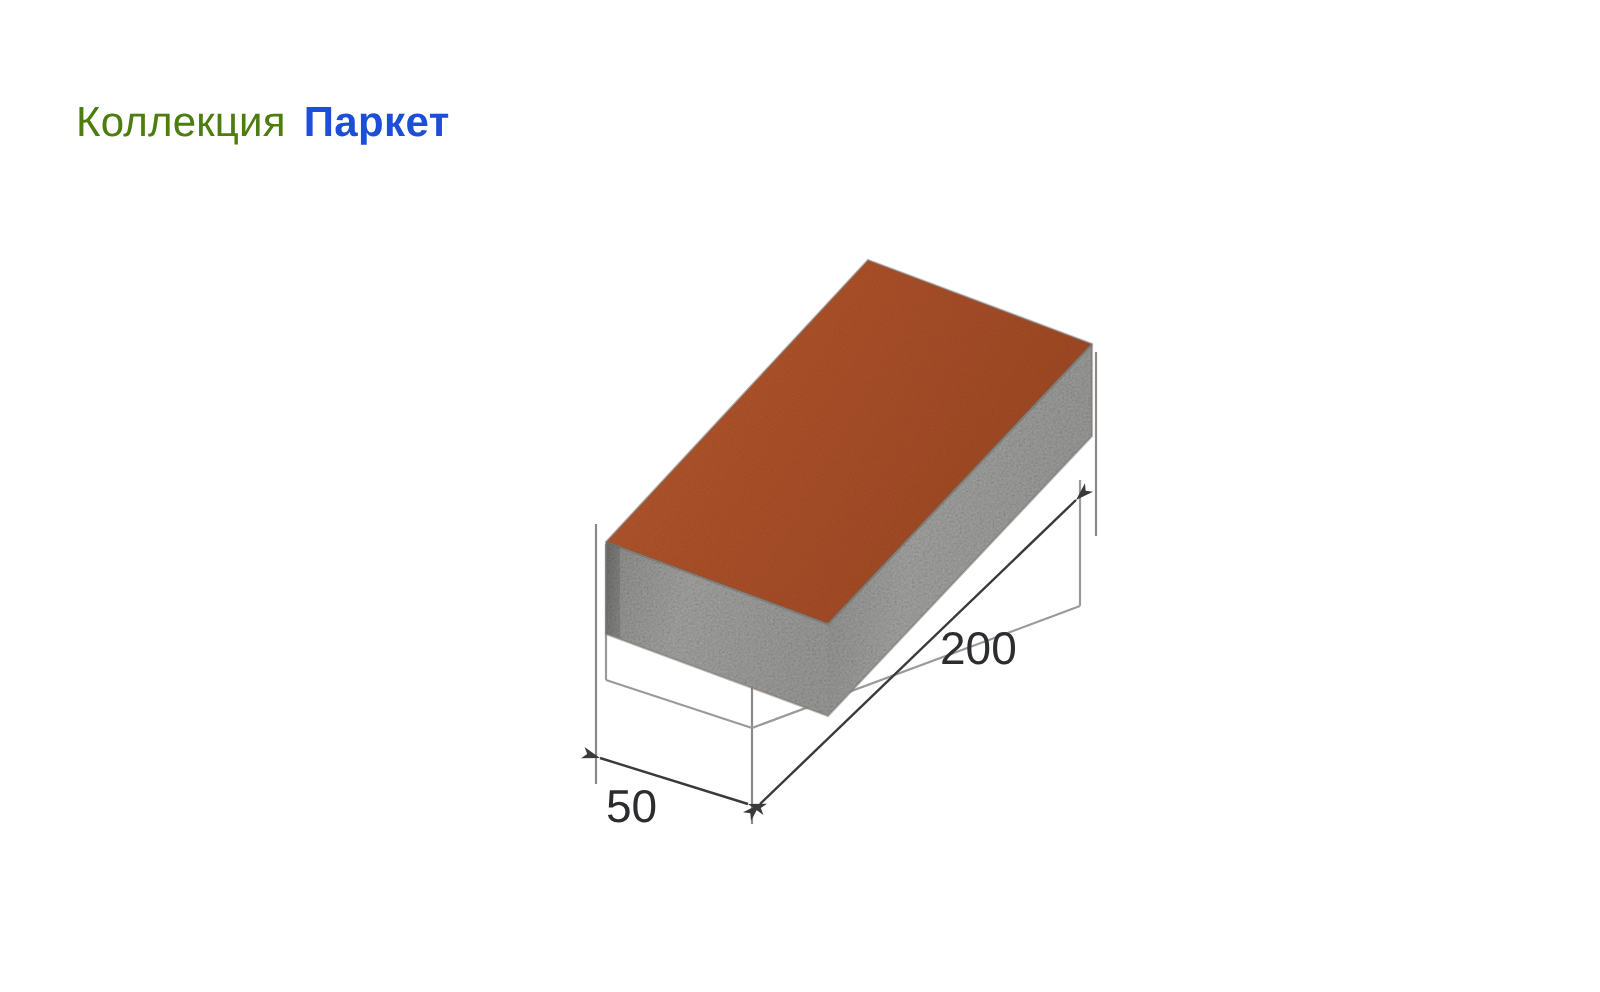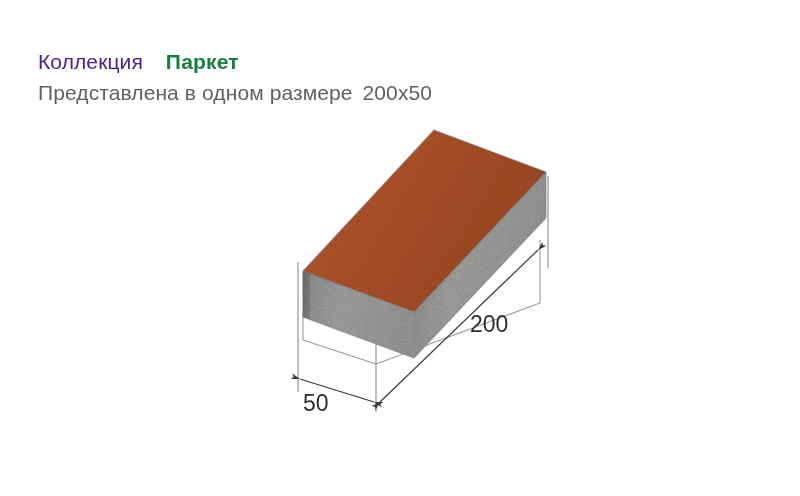--- a/index.html
+++ b/index.html
@@ -29,27 +29,27 @@
     line-height: 1.32;
   }
   .heading-line {
     white-space: nowrap;
   }
   .line-collection {
     font-size: 21px;
     letter-spacing: 0.1px;
   }
   .collection-word {
-    color: #4c1d95;
+    color: #4d7c0f;
     font-weight: 400;
   }
   .collection-name {
-    color: #15803d;
+    color: #1d4ed8;
     font-weight: 700;
-    margin-left: 23px;
+    margin-left: 9px;
     letter-spacing: 0.2px;
   }
   .line-size {
     font-size: 21px;
     color: #5e6064;
     font-weight: 400;
     margin-top: 3px;
     letter-spacing: 0.1px;
   }
   .size-value {
@@ -76,23 +76,20 @@
   }
 </style>
 </head>
 <body>
 
 <div id="canvas">
 
   <div class="heading">
     <div class="heading-line line-collection">
       <span class="collection-word">Коллекция</span><span class="collection-name">Паркет</span>
-    </div>
-    <div class="heading-line line-size">
-      <span>Представлена в одном размере</span><span class="size-value">200x50</span>
     </div>
   </div>
 
   <div class="illustration">
     <svg width="800" height="496" viewBox="0 0 800 496" xmlns="http://www.w3.org/2000/svg">
 
       <defs>
 
         <filter id="concreteTex" x="-5%" y="-5%" width="110%" height="110%">
           <feTurbulence type="fractalNoise" baseFrequency="0.92" numOctaves="4" seed="7" result="n"></feTurbulence>

